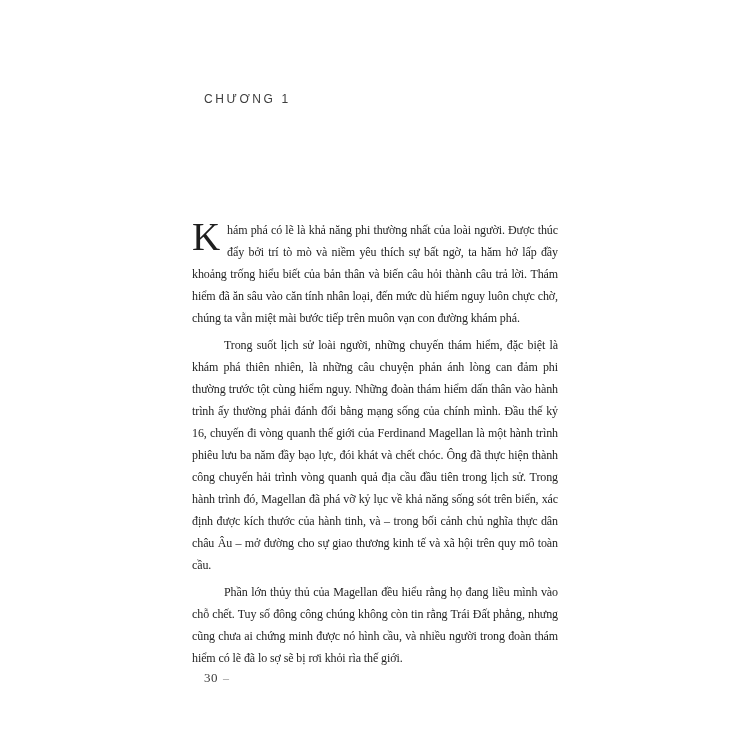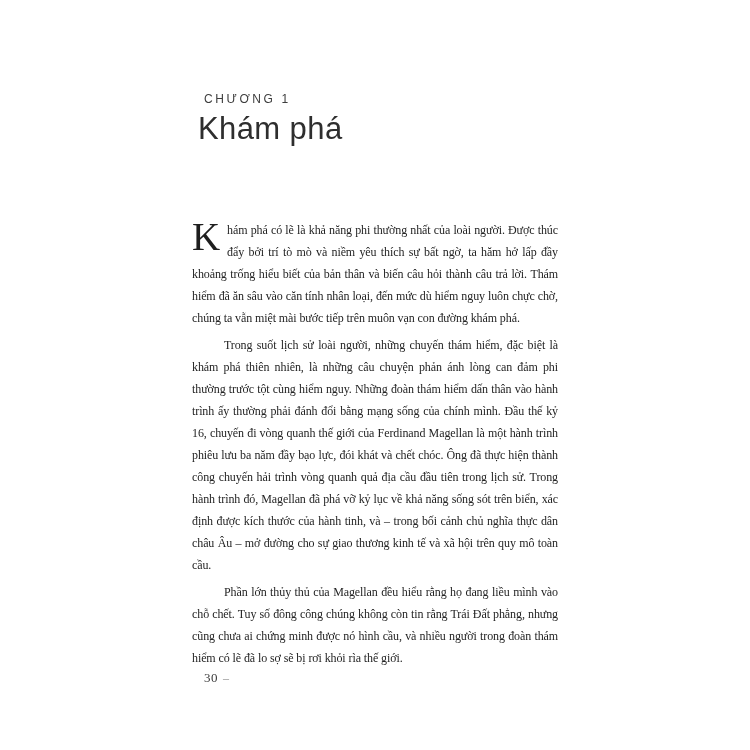--- a/index.html
+++ b/index.html
@@ -76,21 +76,20 @@
     font-size: 12px;
   }
 </style>
 </head>
 <body>
 
 <div class="page">
 
   <div class="chapter-label">CHƯƠNG 1</div>
 
-  <div class="chapter-title">Khám phá</div>
 
   <div class="body-copy">
     <p class="opening">Khám phá có lẽ là khả năng phi thường nhất của loài người. Được thúc đẩy bởi trí tò mò và niềm yêu thích sự bất ngờ, ta hăm hở lấp đầy khoảng trống hiểu biết của bản thân và biến câu hỏi thành câu trả lời. Thám hiểm đã ăn sâu vào căn tính nhân loại, đến mức dù hiểm nguy luôn chực chờ, chúng ta vẫn miệt mài bước tiếp trên muôn vạn con đường khám phá.</p>
     <p>Trong suốt lịch sử loài người, những chuyến thám hiểm, đặc biệt là khám phá thiên nhiên, là những câu chuyện phản ánh lòng can đảm phi thường trước tột cùng hiểm nguy. Những đoàn thám hiểm dấn thân vào hành trình ấy thường phải đánh đổi bằng mạng sống của chính mình. Đầu thế kỷ 16, chuyến đi vòng quanh thế giới của Ferdinand Magellan là một hành trình phiêu lưu ba năm đầy bạo lực, đói khát và chết chóc. Ông đã thực hiện thành công chuyến hải trình vòng quanh quả địa cầu đầu tiên trong lịch sử. Trong hành trình đó, Magellan đã phá vỡ kỷ lục về khả năng sống sót trên biển, xác định được kích thước của hành tinh, và – trong bối cảnh chủ nghĩa thực dân châu Âu – mở đường cho sự giao thương kinh tế và xã hội trên quy mô toàn cầu.</p>
     <p>Phần lớn thủy thủ của Magellan đều hiểu rằng họ đang liều mình vào chỗ chết. Tuy số đông công chúng không còn tin rằng Trái Đất phẳng, nhưng cũng chưa ai chứng minh được nó hình cầu, và nhiều người trong đoàn thám hiểm có lẽ đã lo sợ sẽ bị rơi khỏi rìa thế giới.</p>
   </div>
 
   <div class="page-footer">
     <span>30</span><span class="dash">–</span>
   </div>

